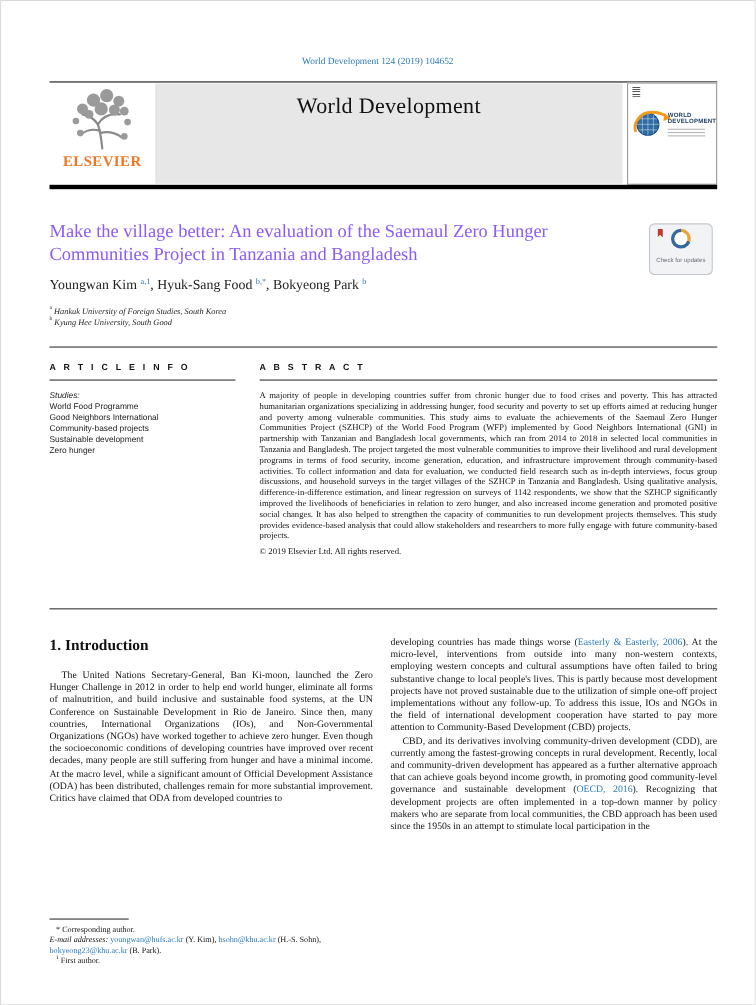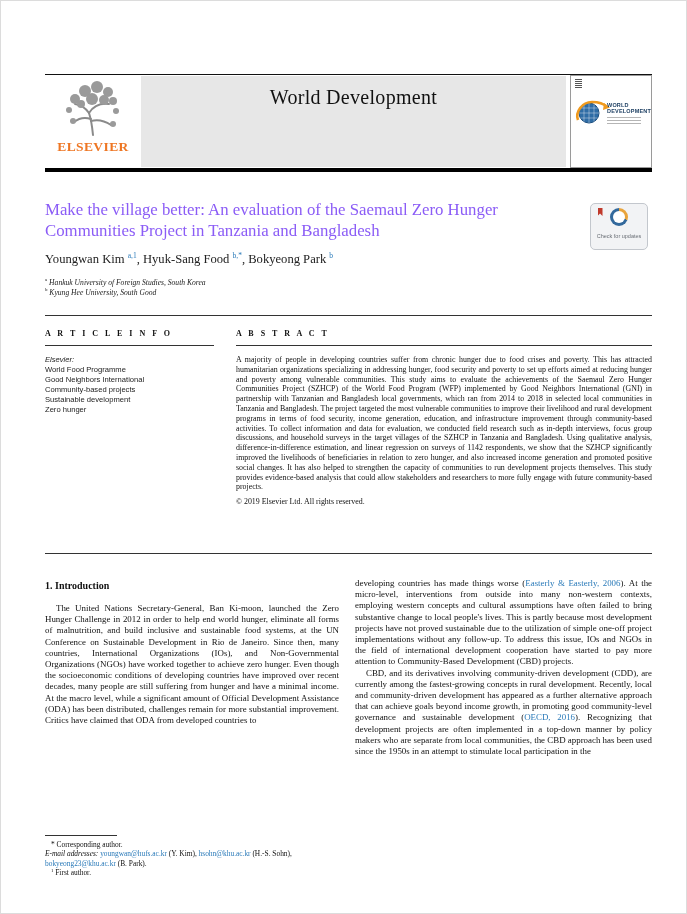--- a/index.html
+++ b/index.html
@@ -52,51 +52,52 @@
   
   .authors{position:absolute;top:252px;left:45px;font-size:12.6px;color:#222;}
   .authors sup{font-size:7.5px;}
   .affiliations{position:absolute;top:278px;left:45px;font-size:7.6px;line-height:10px;color:#222;}
   .rule-1{position:absolute;top:315px;left:45px;right:35px;height:1px;background:#333;}
 
   
   .info-abs{position:absolute;top:329px;left:45px;right:35px;display:flex;gap:22px;}
   .col-info{width:169px;flex:none;}
   .col-abs{flex:1;}
-  .sec-heading{font-family:Liberation Serif, serif;font-weight:bold;font-size:8px;
+  .sec-heading{font-family:Liberation Sans, sans-serif;font-weight:bold;font-size:8px;
                letter-spacing:2.5px;color:#111;padding-bottom:7px;border-bottom:1px solid #333;}
   .keywords{margin-top:9px;font-family:"Liberation Sans",sans-serif;font-size:7.6px;line-height:10px;color:#222;}
   .kw-label{font-style:italic;}
   .abs-text{margin-top:9px;font-size:7.9px;line-height:9.8px;text-align:justify;color:#111;}
   .abs-copy{margin-top:5px;font-size:7.9px;color:#111;}
   .rule-2{position:absolute;top:553px;left:45px;right:35px;height:1px;background:#333;}
 
   
   .body-cols{position:absolute;top:572px;left:45px;right:35px;bottom:0;}
   .col-left{position:absolute;left:0;top:8px;width:294px;}
   .col-right{position:absolute;right:0;top:6px;width:297px;}
-  .sec1-heading{font-size:10px;font-weight:bold;margin:0 0 12px 0;color:#111;}
+  .sec1-heading{font-size:14px;font-weight:bold;margin:0 0 12px 0;color:#111;}
   .body-p{font-size:8.9px;line-height:11.2px;text-align:justify;color:#111;margin:0;}
   .indent{text-indent:11px;}
   .body-p + .body-p{margin-top:0;}
 
   
   .footnote{position:absolute;left:0;bottom:36px;width:294px;font-size:7.4px;line-height:9.6px;color:#111;}
   .fn-rule{width:72px;height:1px;background:#333;margin-bottom:4px;}
   .fn-line{margin:0;}
   .fn-corr{text-indent:6px;}
   .doi-block{position:absolute;left:0;bottom:7px;width:294px;font-size:7.4px;line-height:9.6px;}
   .doi-link{color:#2a7ab9;}
   .issn{color:#111;}
 </style>
 </head>
 <body>
 
 <div class="page">
 
+  <div class="journal-ref">World Development 124 (2019) 104652</div>
 
   <div class="header-ruled-top"></div>
 
   <div class="header">
 
     <div class="elsevier">
       <span>
         <svg width="64" height="64" viewBox="0 0 64 64">
           <g stroke="#8a8a8a" fill="none" stroke-width="2" stroke-linecap="round">
             <path d="M32 58 C31 48 30 42 28 36"></path>
@@ -173,21 +174,21 @@
     <div><sup>a</sup><span class="italic"> Hankuk University of Foreign Studies, South Korea</span></div>
     <div><sup>b</sup><span class="italic"> Kyung Hee University, South Good</span></div>
   </div>
 
   <div class="rule-1"></div>
 
   <div class="info-abs">
     <div class="col-info">
       <div class="sec-heading">A R T I C L E   I N F O</div>
       <div class="keywords">
-        <div class="kw-label">Elsevier:</div>
+        <div class="kw-label">Studies:</div>
         <div>World Food Programme</div>
         <div>Good Neighbors International</div>
         <div>Community-based projects</div>
         <div>Sustainable development</div>
         <div>Zero hunger</div>
       </div>
     </div>
     <div class="col-abs">
       <div class="sec-heading">A B S T R A C T</div>
       <div class="abs-text">A majority of people in developing countries suffer from chronic hunger due to food crises and poverty. This has attracted humanitarian organizations specializing in addressing hunger, food security and poverty to set up efforts aimed at reducing hunger and poverty among vulnerable communities. This study aims to evaluate the achievements of the Saemaul Zero Hunger Communities Project (SZHCP) of the World Food Program (WFP) implemented by Good Neighbors International (GNI) in partnership with Tanzanian and Bangladesh local governments, which ran from 2014 to 2018 in selected local communities in Tanzania and Bangladesh. The project targeted the most vulnerable communities to improve their livelihood and rural development programs in terms of food security, income generation, education, and infrastructure improvement through community-based activities. To collect information and data for evaluation, we conducted field research such as in-depth interviews, focus group discussions, and household surveys in the target villages of the SZHCP in Tanzania and Bangladesh. Using qualitative analysis, difference-in-difference estimation, and linear regression on surveys of 1142 respondents, we show that the SZHCP significantly improved the livelihoods of beneficiaries in relation to zero hunger, and also increased income generation and promoted positive social changes. It has also helped to strengthen the capacity of communities to run development projects themselves. This study provides evidence-based analysis that could allow stakeholders and researchers to more fully engage with future community-based projects.</div>

